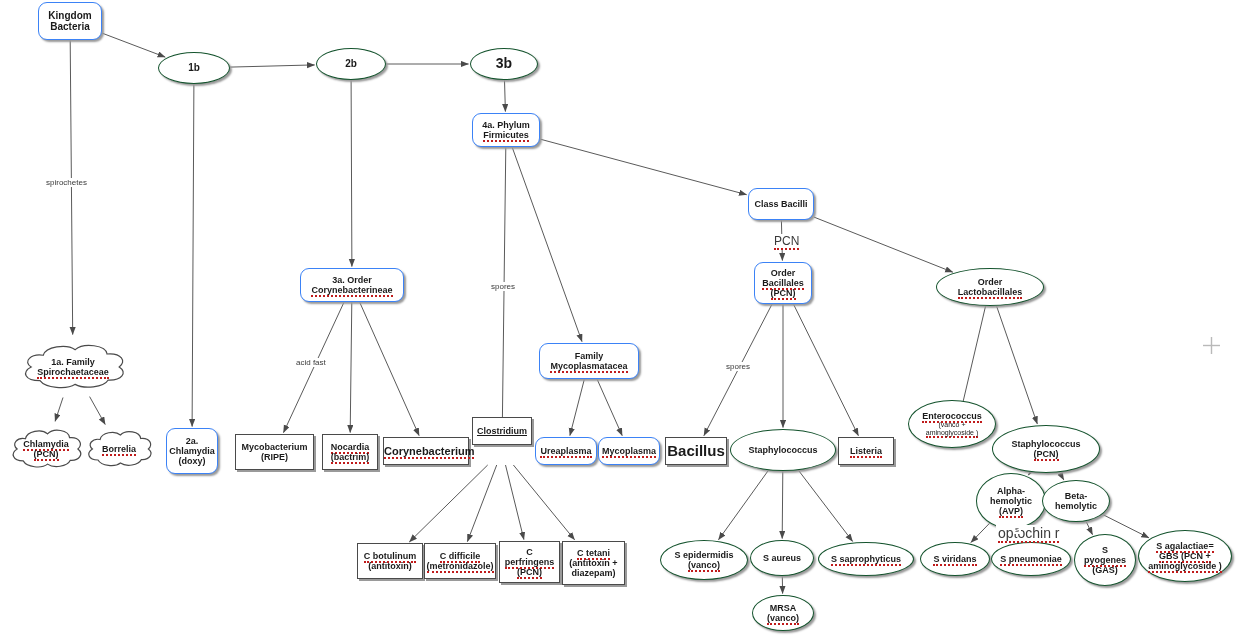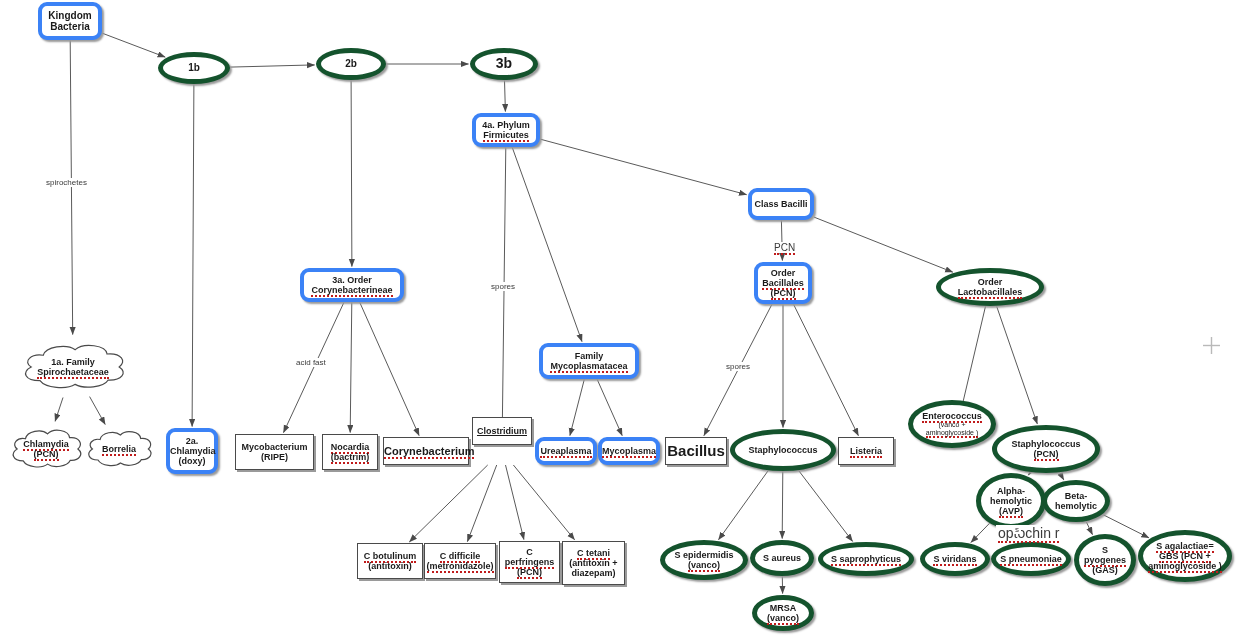--- a/index.html
+++ b/index.html
@@ -9,23 +9,23 @@
   svg#edges{position:absolute;left:0;top:0;width:1236px;height:635px;pointer-events:none;}
 
   .node{position:absolute;box-sizing:border-box;display:flex;align-items:center;
         justify-content:center;text-align:center;color:#1a1a1a;font-weight:bold;
         line-height:1.12;background:#fff;z-index:3;}
   .node .lbl{display:block;width:100%;padding:0 2px;}
 
   
   .n-rect{border:1px solid #4a4a4a;box-shadow:2px 2px 0 0 #9a9a9a;}
   
-  .n-round{border:4px solid #3b82f6;border-radius:9px;box-shadow:2px 2px 2px 0 #9a9a9a;}
-  
-  .n-ell{border:5px solid #14532d;border-radius:50%;box-shadow:2px 2px 2px 0 #9a9a9a;}
+  .n-round{border:1px solid #3b82f6;border-radius:9px;box-shadow:2px 2px 2px 0 #9a9a9a;}
+  
+  .n-ell{border:1px solid #14532d;border-radius:50%;box-shadow:2px 2px 2px 0 #9a9a9a;}
   
   .n-cloud{border:none;background:transparent;}
   .n-cloud .cloudbg{position:absolute;left:0;top:0;width:100%;height:100%;z-index:-1;}
   .n-cloud .lbl{position:relative;z-index:1;}
 
   .edge-label{position:absolute;font-weight:normal;color:#3a3a3a;background:#fff;
               padding:0 2px;white-space:nowrap;z-index:4;}
 
   
   .sq{border-bottom:2px dotted #c01b1b;padding-bottom:0px;}
@@ -319,21 +319,21 @@
           <div><span class="sq">S agalactiae=</span></div>
           <div><span class="sq">GBS (PCN +</span></div>
           <div><span class="sq">aminoglycoside )</span></div>
         </span>
       </div>
     </div>
   <div id="label-layer">
       <div class="edge-label" style="left: 44px; top: 178px; font-size: 8px;"><span>spirochetes</span></div>
       <div class="edge-label" style="left: 294px; top: 358px; font-size: 8px;"><span>acid fast</span></div>
       <div class="edge-label" style="left: 489px; top: 282px; font-size: 8px;"><span>spores</span></div>
-      <div class="edge-label" style="left: 772px; top: 234px; font-size: 10px; margin-top: 8px;"><span class="sq">PCN</span></div>
+      <div class="edge-label" style="left: 772px; top: 234px; font-size: 12px;"><span class="sq">PCN</span></div>
       <div class="edge-label" style="left: 724px; top: 362px; font-size: 8px;"><span>spores</span></div>
       <div class="edge-label" style="left: 996px; top: 525px; font-size: 14px;"><span class="sq">optochin  r</span></div>
       <div class="edge-label" style="left: 1013px; top: 525px; font-size: 8px;"><span>s</span></div>
     </div>
   <div id="mark-layer">
       <div class="plus-mark" style="left: 1202.5px; top: 336.5px; width: 17px; height: 17px;"><svg width="17" height="17" viewBox="0 0 17 17">
           <line x1="8.5" y1="0" x2="8.5" y2="17" stroke="#b9b9b9" stroke-width="1.4"></line>
           <line x1="0" y1="8.5" x2="17" y2="8.5" stroke="#b9b9b9" stroke-width="1.4"></line>
         </svg></div>
     </div>

